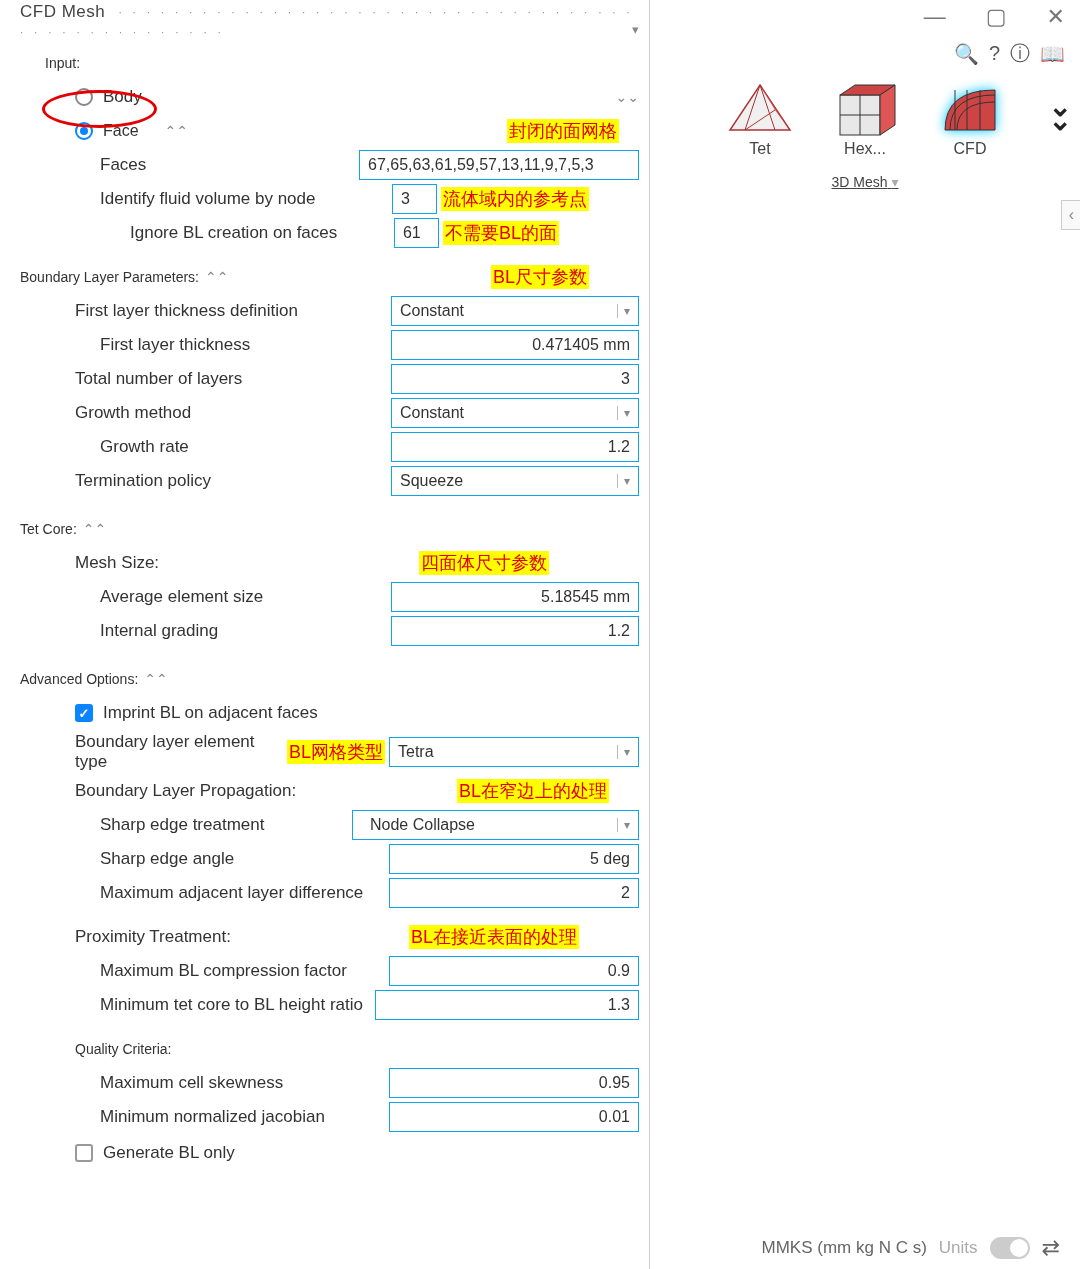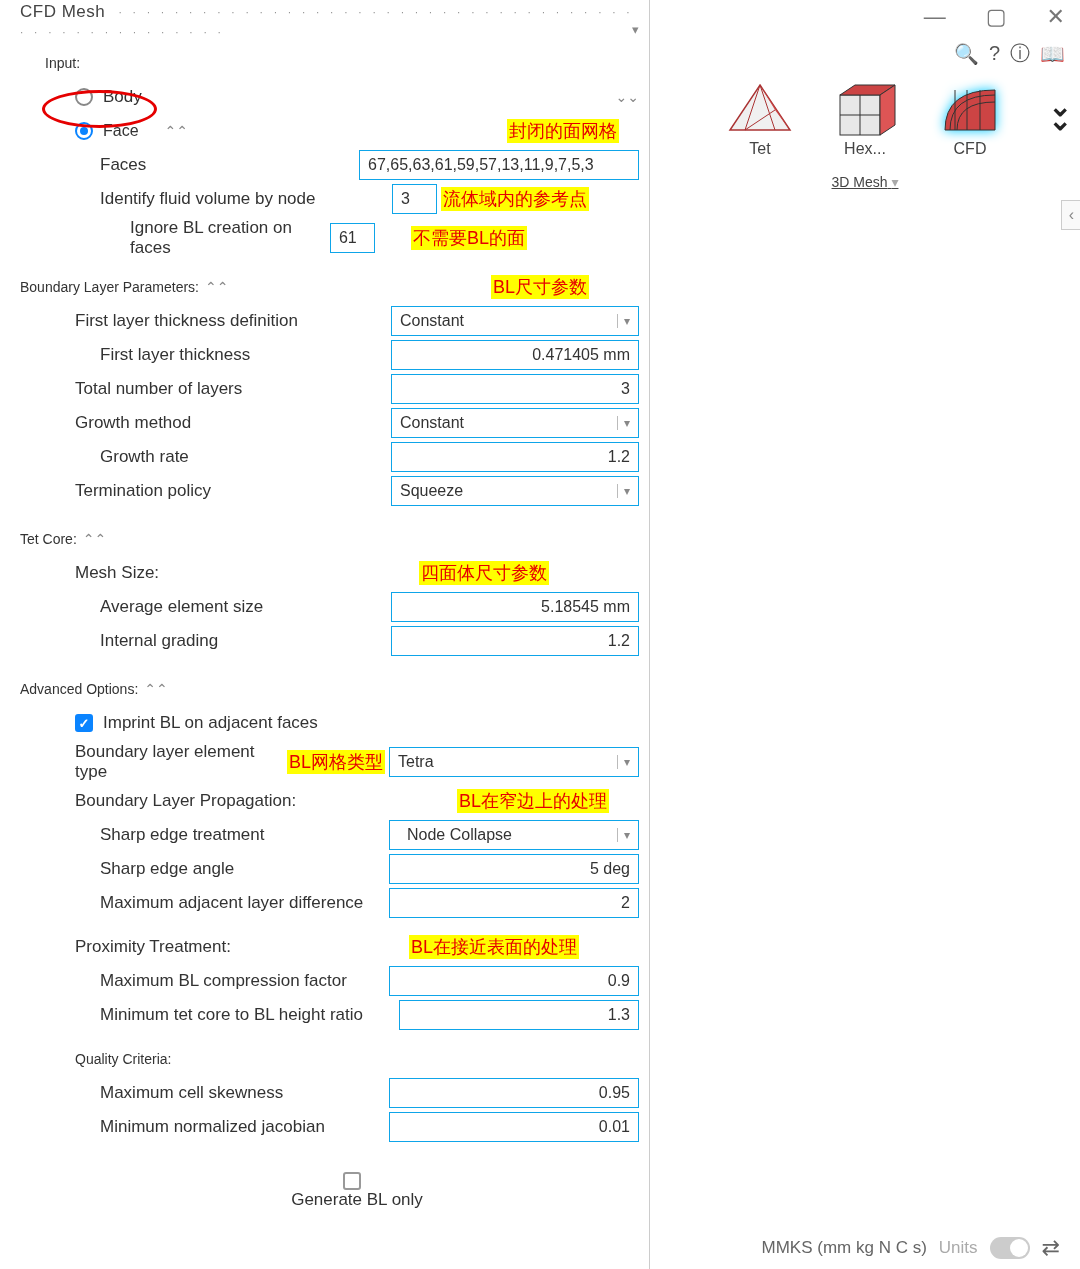--- a/index.html
+++ b/index.html
@@ -203,21 +203,21 @@
       <input class="input-field left w-full" style="width: 280px;" value="67,65,63,61,59,57,13,11,9,7,5,3">
     </div>
 
     <div class="row ind3">
       <span class="label">Identify fluid volume by node</span>
       <input class="input-field left w-narrow" value="3" style="">
       <span class="annotation" style="margin-left:4px;">流体域内的参考点</span>
       <span style="width:50px;"></span>
     </div>
 
-    <div class="row ind3" style="padding-left:110px;gap:32px;">
+    <div class="row ind3" style="padding-left:110px;">
       <span class="label">Ignore BL creation on faces</span>
       <input class="input-field left w-narrow" value="61" style="">
       <span class="annotation" style="margin-left:4px;">不需要BL的面</span>
       <span style="width:80px;"></span>
     </div>
 
     <div class="row" style="margin-top:14px;">
       <span class="section-label">Boundary Layer Parameters:</span>
       <span class="collapse-arrows">⌃⌃</span>
       <span style="flex:1;"></span>
@@ -296,21 +296,21 @@
         <span class="caret">▾</span>
       </div>
     </div>
 
     <div class="row ind2" style="">
       <span class="label">Boundary Layer Propagation:</span>
       <span class="annotation" style="margin-right:30px;">BL在窄边上的处理</span>
     </div>
     <div class="row ind3">
       <span class="label">Sharp edge treatment</span>
-      <div class="select-field" style="width:250px;padding-left:17px;">
+      <div class="select-field" style="width:287px;padding-left:17px;">
         <span>Node Collapse</span>
         <span class="caret">▾</span>
       </div>
     </div>
     <div class="row ind3">
       <span class="label">Sharp edge angle</span>
       <input class="input-field" style="width: 250px;" value="5 deg">
     </div>
     <div class="row ind3">
       <span class="label">Maximum adjacent layer difference</span>
@@ -320,36 +320,36 @@
     <div class="row ind2" style="margin-top:14px;">
       <span class="label">Proximity Treatment:</span>
       <span class="annotation" style="margin-right:60px;">BL在接近表面的处理</span>
     </div>
     <div class="row ind3">
       <span class="label">Maximum BL compression factor</span>
       <input class="input-field" style="width: 250px;" value="0.9">
     </div>
     <div class="row ind3">
       <span class="label">Minimum tet core to BL height ratio</span>
-      <input class="input-field" style="width: 240px;" value="1.3">
+      <input class="input-field" style="width: 264px;" value="1.3">
     </div>
 
     <div class="row ind2" style="margin-top:14px;">
       <span class="section-label">Quality Criteria:</span>
     </div>
     <div class="row ind3">
       <span class="label">Maximum cell skewness</span>
       <input class="input-field" style="width: 250px;" value="0.95">
     </div>
     <div class="row ind3">
       <span class="label">Minimum normalized jacobian</span>
       <input class="input-field" style="width: 250px;" value="0.01">
     </div>
 
-    <div class="row ind2" style="margin-top:30px;flex-direction:column;">
+    <div class="row ind2" style="margin-top:6px;">
       <span class="check"></span>
       <span class="label">Generate BL only</span>
     </div>
   </div>
 
   <div class="right-panel">
     <div class="right-title-icons">
       <span>—</span>
       <span>▢</span>
       <span>✕</span>

